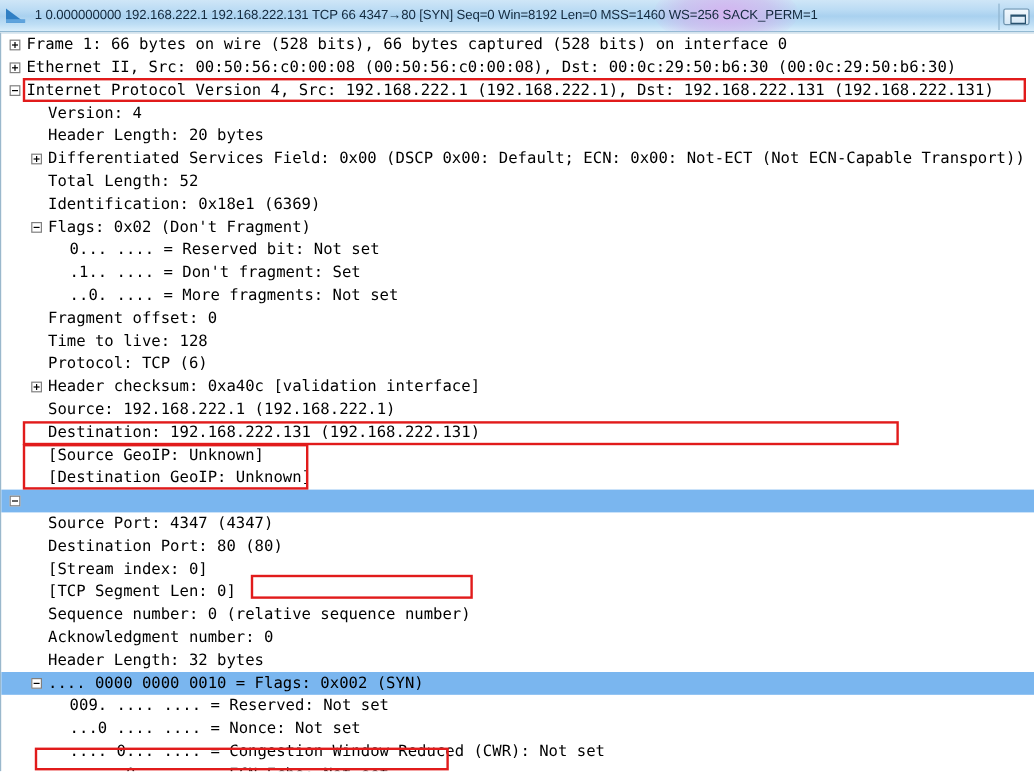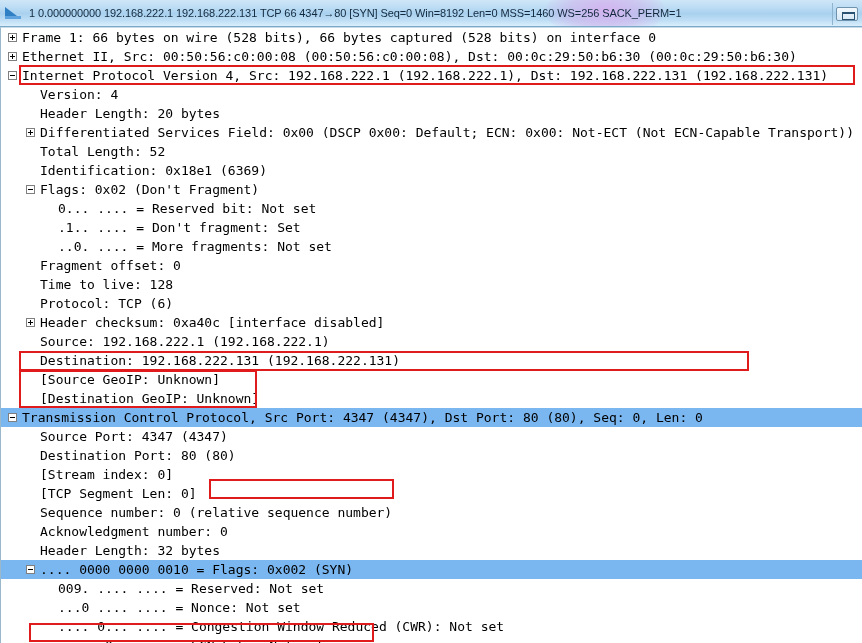--- a/index.html
+++ b/index.html
@@ -223,37 +223,36 @@
           <span class="label d1">Fragment offset: 0</span>
         </div>
         <div class="row" style="top: 247px; position: absolute; left: 0px; width: 862px;">
           <span class="label d1">Time to live: 128</span>
         </div>
         <div class="row" style="top: 266px; position: absolute; left: 0px; width: 862px;">
           <span class="label d1">Protocol: TCP (6)</span>
         </div>
         <div class="row" style="top: 285px; position: absolute; left: 0px; width: 862px;">
           <span class="twisty t1 plus"></span>
-          <span class="label d1">Header checksum: 0xa40c [interface disabled]</span>
+          <span class="label d1">Header checksum: 0xa40c [validation interface]</span>
         </div>
         <div class="row" style="top: 304px; position: absolute; left: 0px; width: 862px;">
           <span class="label d1">Source: 192.168.222.1 (192.168.222.1)</span>
         </div>
         <div class="row" style="top: 323px; position: absolute; left: 0px; width: 732px;">
           <span class="label d1">Destination: 192.168.222.131 (192.168.222.131)</span>
         </div>
         <div class="row" style="top: 342px; position: absolute; left: 0px; width: 862px;">
           <span class="label d1">[Source GeoIP: Unknown]</span>
         </div>
         <div class="row" style="top: 361px; position: absolute; left: 0px; width: 862px;">
           <span class="label d1">[Destination GeoIP: Unknown]</span>
         </div>
         <div class="row sel" style="top: 380px; position: absolute; left: 0px; width: 862px;">
           <span class="twisty t0"></span>
-          <span class="label d0">Transmission Control Protocol, Src Port: 4347 (4347), Dst Port: 80 (80), Seq: 0, Len: 0</span>
         </div>
         <div class="row" style="top: 399px; position: absolute; left: 0px; width: 862px;">
           <span class="label d1">Source Port: 4347 (4347)</span>
         </div>
         <div class="row" style="top: 418px; position: absolute; left: 0px; width: 862px;">
           <span class="label d1">Destination Port: 80 (80)</span>
         </div>
         <div class="row" style="top: 437px; position: absolute; left: 0px; width: 862px;">
           <span class="label d1">[Stream index: 0]</span>
         </div>

